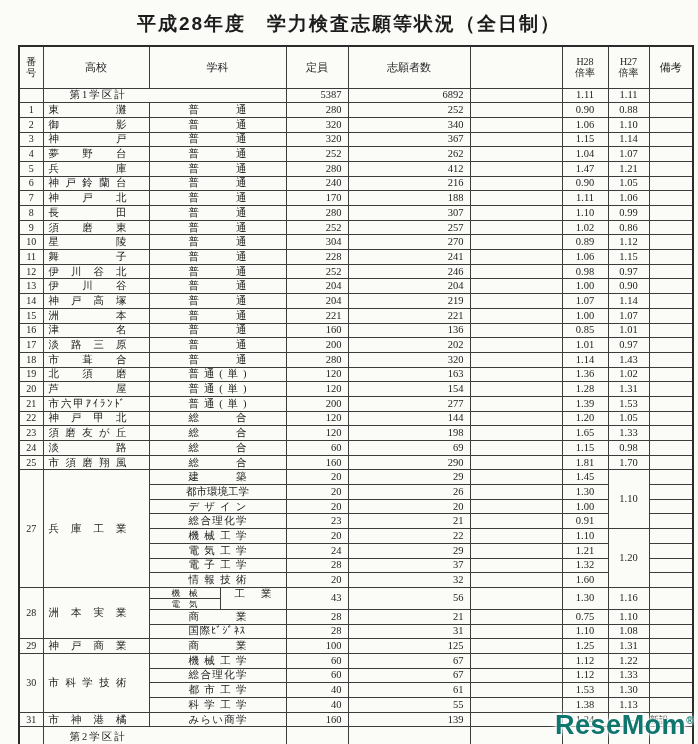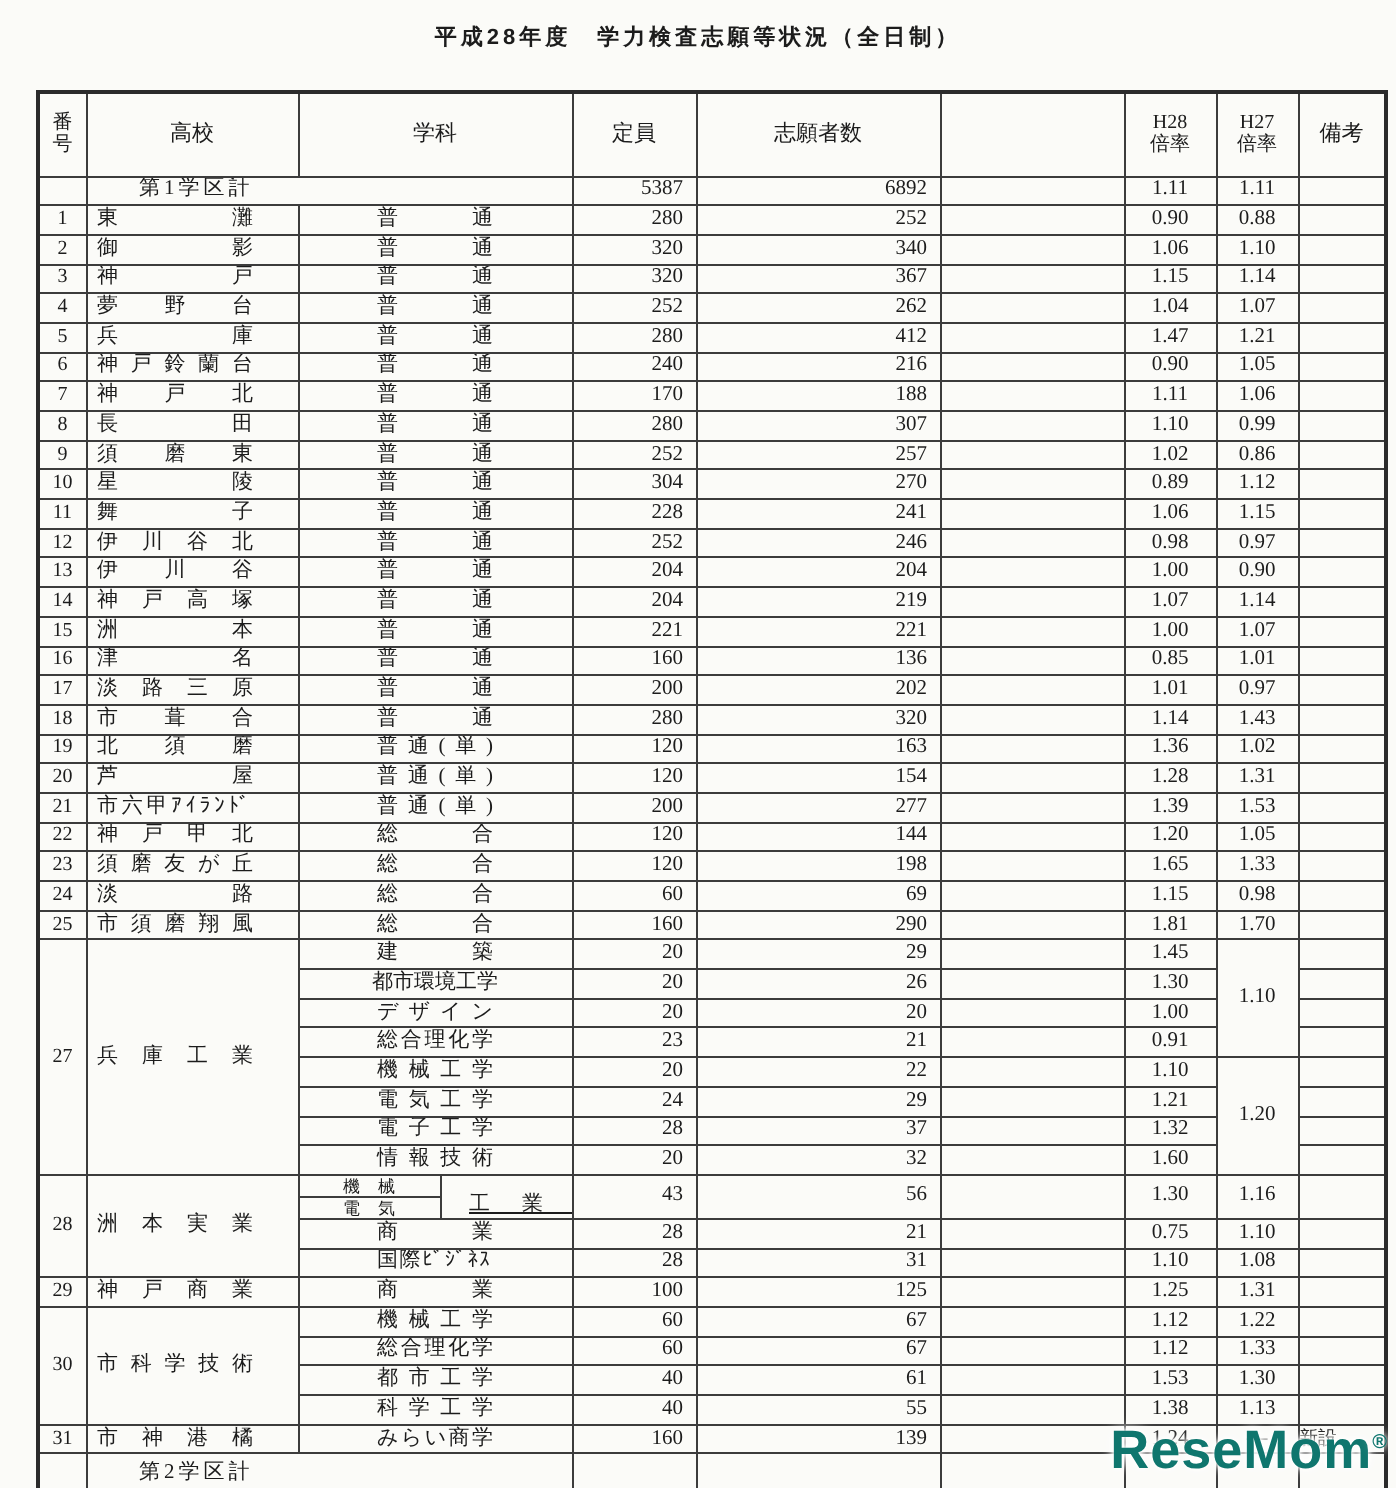--- a/index.html
+++ b/index.html
@@ -4,21 +4,21 @@
 <style>
   html,body{margin:0;padding:0;}
   body{
     width:698px;height:744px;overflow:hidden;position:relative;
     background:#fbfbf8;color:#1c1c1c;
     font-family:"Liberation Serif","DejaVu Serif",serif;
   }
   .page{position:absolute;inset:0;}
   .doc-title{
     position:absolute;top:11px;left:0;width:100%;
-    text-align:center;font-weight:bold;font-size:11px;letter-spacing:2px;
+    text-align:center;font-weight:bold;font-size:19px;letter-spacing:2px;
     font-family:"Liberation Sans","DejaVu Sans",sans-serif;
   }
   table.main{
     position:absolute;top:45px;left:18px;width:674px;
     border-collapse:collapse;table-layout:fixed;
     border:2px solid #2b2b2b;
   }
   th,td{
     border:1px solid #3c3c3c;padding:0;overflow:hidden;
     font-size:10.5px;line-height:12px;vertical-align:middle;
@@ -39,31 +39,31 @@
   }
   td.dept{text-align:center;}
   .dept-inner{
     display:inline-block;min-width:58px;
     text-align:justify;text-align-last:justify;text-justify:inter-character;
   }
   td.capacity,td.applicants{text-align:right;padding-right:6px;}
   td.h28,td.h27{text-align:center;}
   td.remark{text-align:left;font-size:9.5px;}
   
-  .dept-split{display:flex;align-items:flex-end;height:21px;}
+  .dept-split{display:flex;align-items:flex-start;height:21px;}
   .split-left{
     width:70px;border-right:1px solid #3c3c3c;
     display:flex;flex-direction:column;
     font-size:8.5px;line-height:10px;text-align:center;
   }
   .split-left > div{flex:1;display:flex;align-items:center;justify-content:center;}
   .split-left > div > span{letter-spacing:9px;margin-right:-9px;}
   .split-tl{border-bottom:1px solid #3c3c3c;}
   .split-right{flex:1;display:flex;align-items:center;justify-content:center;}
-  .split-right span{letter-spacing:16px;margin-right:-16px;text-decoration:underline;}
+  .split-right span{letter-spacing:16px;margin-right:-16px;}
   .watermark{
     position:absolute;right:4px;bottom:3px;
     font-family:Liberation Sans, sans-serif;
     font-weight:bold;font-size:27px;color:#0f766e;
     text-shadow:0 0 2px #fff,0 0 4px #fff,0 0 7px #fff;
     letter-spacing:0.5px;
   }
   .watermark .reg{font-size:10px;vertical-align:super;font-weight:bold;}
 </style>
 </head>

